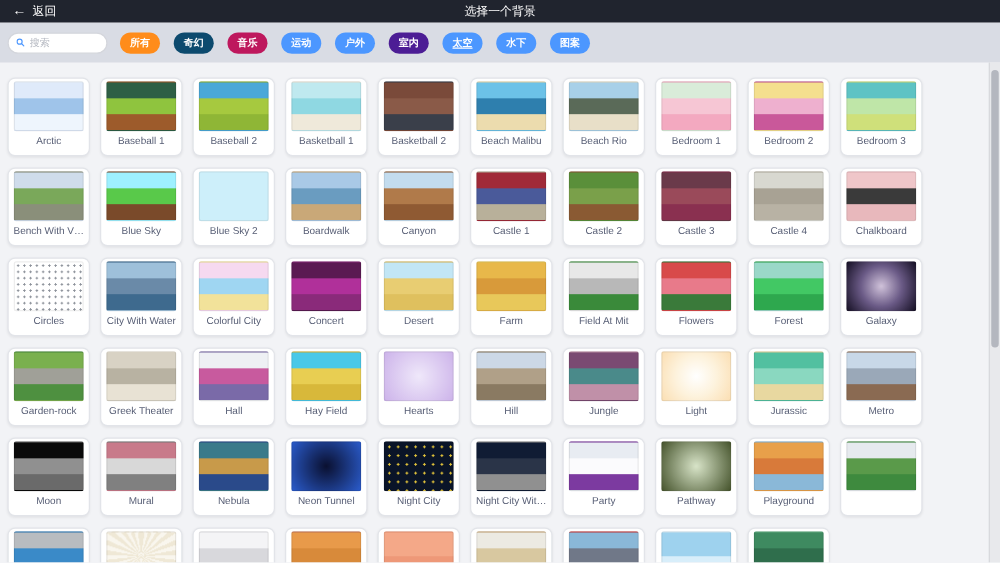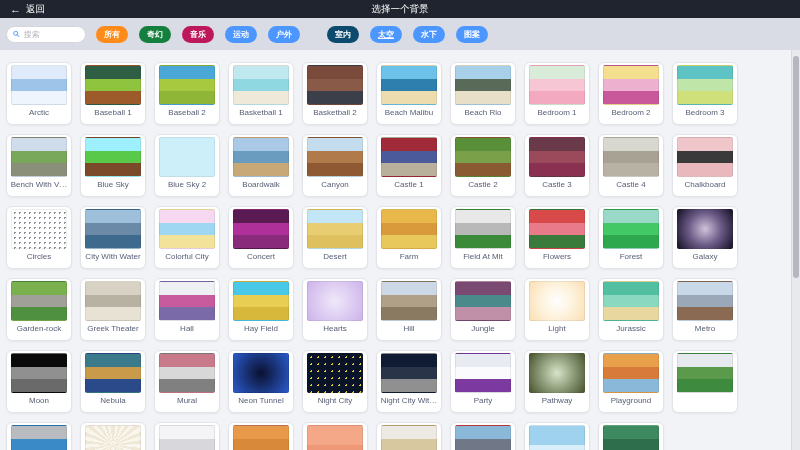--- a/index.html
+++ b/index.html
@@ -41,25 +41,25 @@
 <div class="toolbar">
   <div class="search-box">
     <svg width="8" height="8" viewBox="0 0 10 10">
       <circle cx="4" cy="4" r="3" fill="none" stroke="#4c97ff" stroke-width="1.4"></circle>
       <line x1="6.2" y1="6.2" x2="9" y2="9" stroke="#4c97ff" stroke-width="1.4" stroke-linecap="round"></line>
     </svg>
     <input type="text" placeholder="搜索" style="">
   </div>
   <div class="chips" id="chips">
       <span class="chip" style="background: rgb(255, 140, 26);">所有</span>
-      <span class="chip" style="background: #15803d;">奇幻</span>
+      <span class="chip" style="background: #0c4a6e;">奇幻</span>
       <span class="chip" style="background: #be185d;">音乐</span>
       <span class="chip" style="background: rgb(76, 151, 255);">运动</span>
       <span class="chip" style="background: rgb(76, 151, 255);">户外</span>
-      <span class="chip" style="background: #0c4a6e; margin-left: 16px;">室内</span>
+      <span class="chip" style="background: #4c1d95;">室内</span>
       <span class="chip" style="background: rgb(76, 151, 255); text-decoration: underline;">太空</span>
       <span class="chip" style="background: rgb(76, 151, 255);">水下</span>
       <span class="chip" style="background: rgb(76, 151, 255);">图案</span>
     </div>
 </div>
 
 <div class="content">
   <div class="grid" id="grid">
       <div class="card">
         <div class="thumb" style="background: linear-gradient(rgb(223, 234, 250) 0%, rgb(223, 234, 250) 33.3%, rgb(159, 196, 234) 33.3%, rgb(159, 196, 234) 66.7%, rgb(238, 245, 253) 66.7%, rgb(238, 245, 253) 100%);"></div>
@@ -219,28 +219,28 @@
       </div>
       <div class="card">
         <div class="thumb" style="background: linear-gradient(rgb(200, 216, 232) 0%, rgb(200, 216, 232) 33.3%, rgb(154, 168, 184) 33.3%, rgb(154, 168, 184) 66.7%, rgb(138, 106, 82) 66.7%, rgb(138, 106, 82) 100%);"></div>
         <div class="label">Metro</div>
       </div>
       <div class="card">
         <div class="thumb" style="background: linear-gradient(rgb(10, 10, 10) 0%, rgb(10, 10, 10) 33.3%, rgb(144, 144, 144) 33.3%, rgb(144, 144, 144) 66.7%, rgb(106, 106, 106) 66.7%, rgb(106, 106, 106) 100%);"></div>
         <div class="label">Moon</div>
       </div>
       <div class="card">
+        <div class="thumb" style="background: linear-gradient(rgb(200, 122, 138) 0%, rgb(200, 122, 138) 33.3%, rgb(216, 216, 216) 33.3%, rgb(216, 216, 216) 66.7%, rgb(128, 128, 128) 66.7%, rgb(128, 128, 128) 100%);"></div>
+        <div class="label">Mural</div>
+      </div>
+      <div class="card">
         <div class="thumb" style="background: linear-gradient(rgb(58, 122, 138) 0%, rgb(58, 122, 138) 33.3%, rgb(200, 154, 74) 33.3%, rgb(200, 154, 74) 66.7%, rgb(42, 74, 138) 66.7%, rgb(42, 74, 138) 100%);"></div>
         <div class="label">Nebula</div>
       </div>
       <div class="card">
-        <div class="thumb" style="background: linear-gradient(rgb(200, 122, 138) 0%, rgb(200, 122, 138) 33.3%, rgb(216, 216, 216) 33.3%, rgb(216, 216, 216) 66.7%, rgb(128, 128, 128) 66.7%, rgb(128, 128, 128) 100%);"></div>
-        <div class="label">Mural</div>
-      </div>
-      <div class="card">
         <div class="thumb" style="background: radial-gradient(circle, rgb(10, 16, 48), rgb(42, 90, 200));"></div>
         <div class="label">Neon Tunnel</div>
       </div>
       <div class="card">
         <div class="thumb" style="background: radial-gradient(rgb(232, 200, 58) 1px, rgb(10, 20, 40) 1px) 0% 0% / 7px 7px;"></div>
         <div class="label">Night City</div>
       </div>
       <div class="card">
         <div class="thumb" style="background: linear-gradient(rgb(16, 28, 52) 0%, rgb(16, 28, 52) 33.3%, rgb(42, 52, 72) 33.3%, rgb(42, 52, 72) 66.7%, rgb(144, 144, 144) 66.7%, rgb(144, 144, 144) 100%);"></div>
         <div class="label">Night City Wit…</div>

